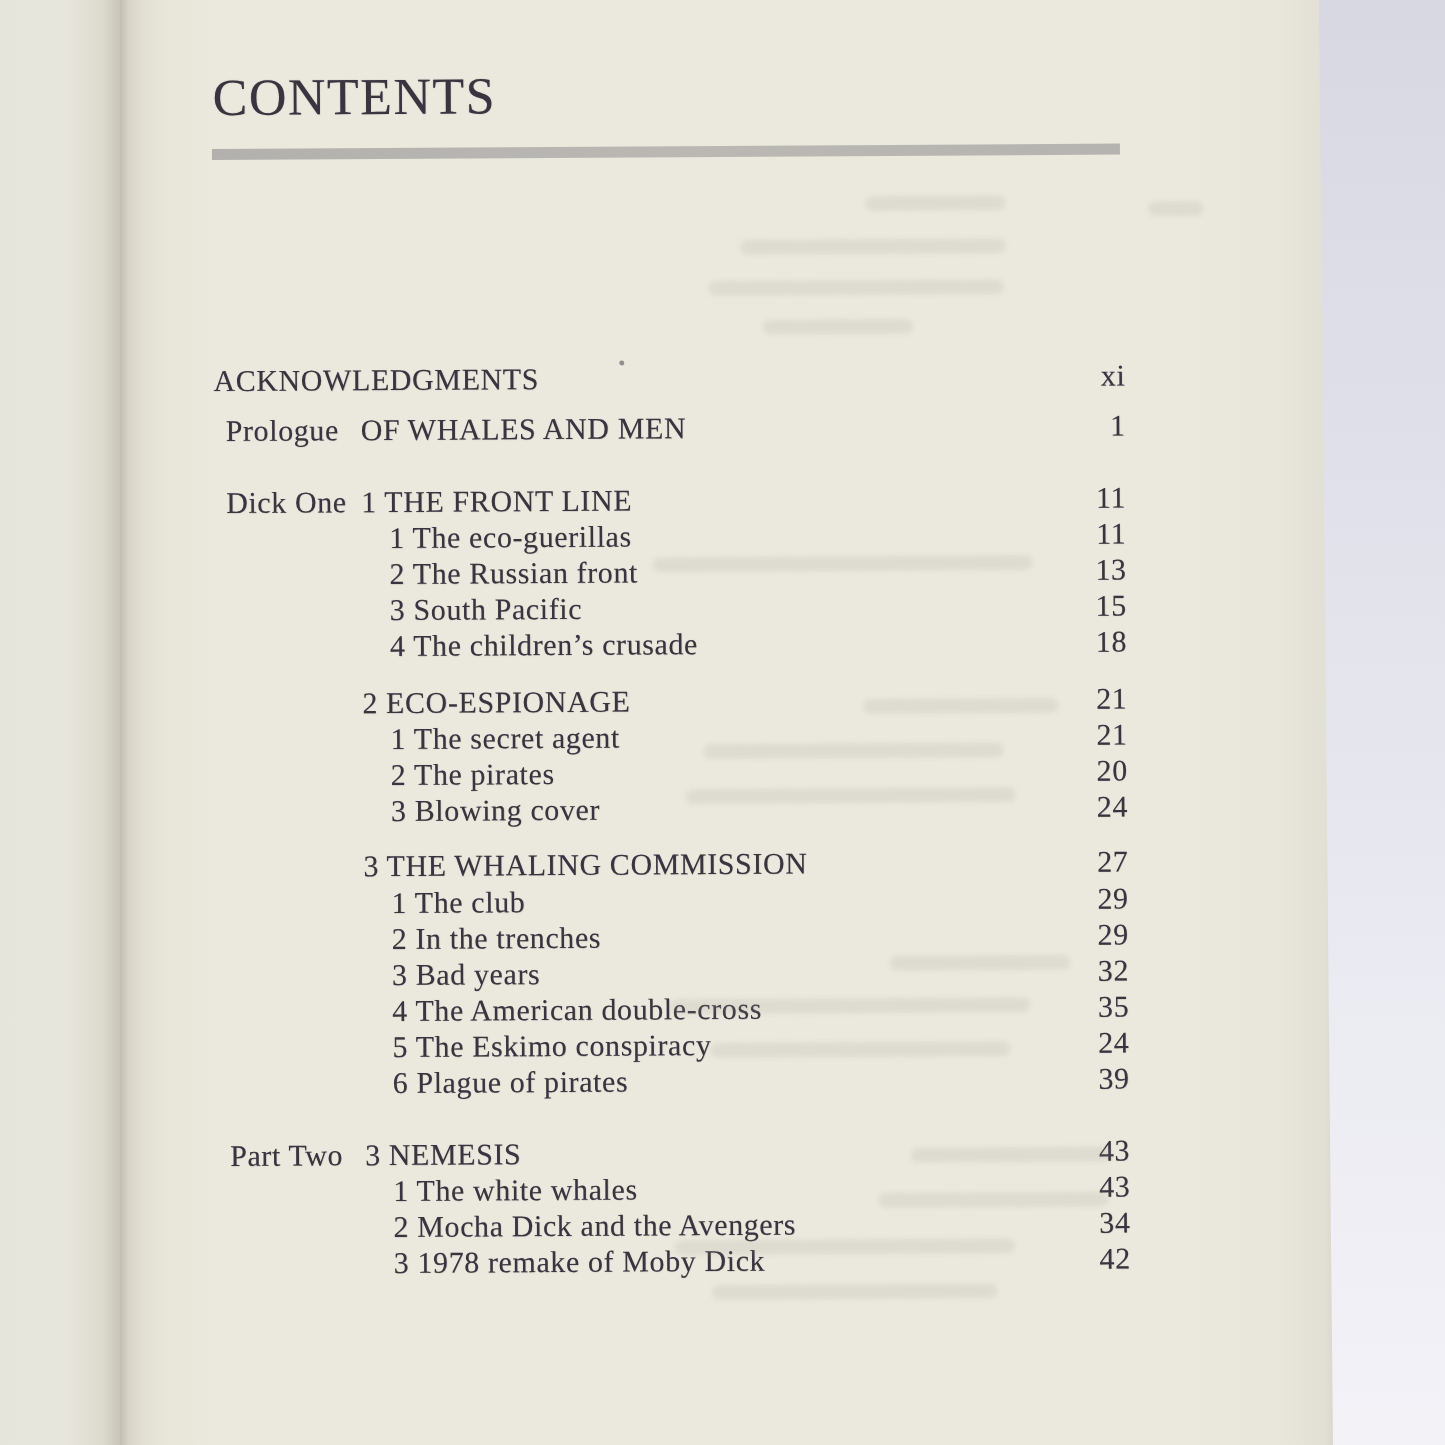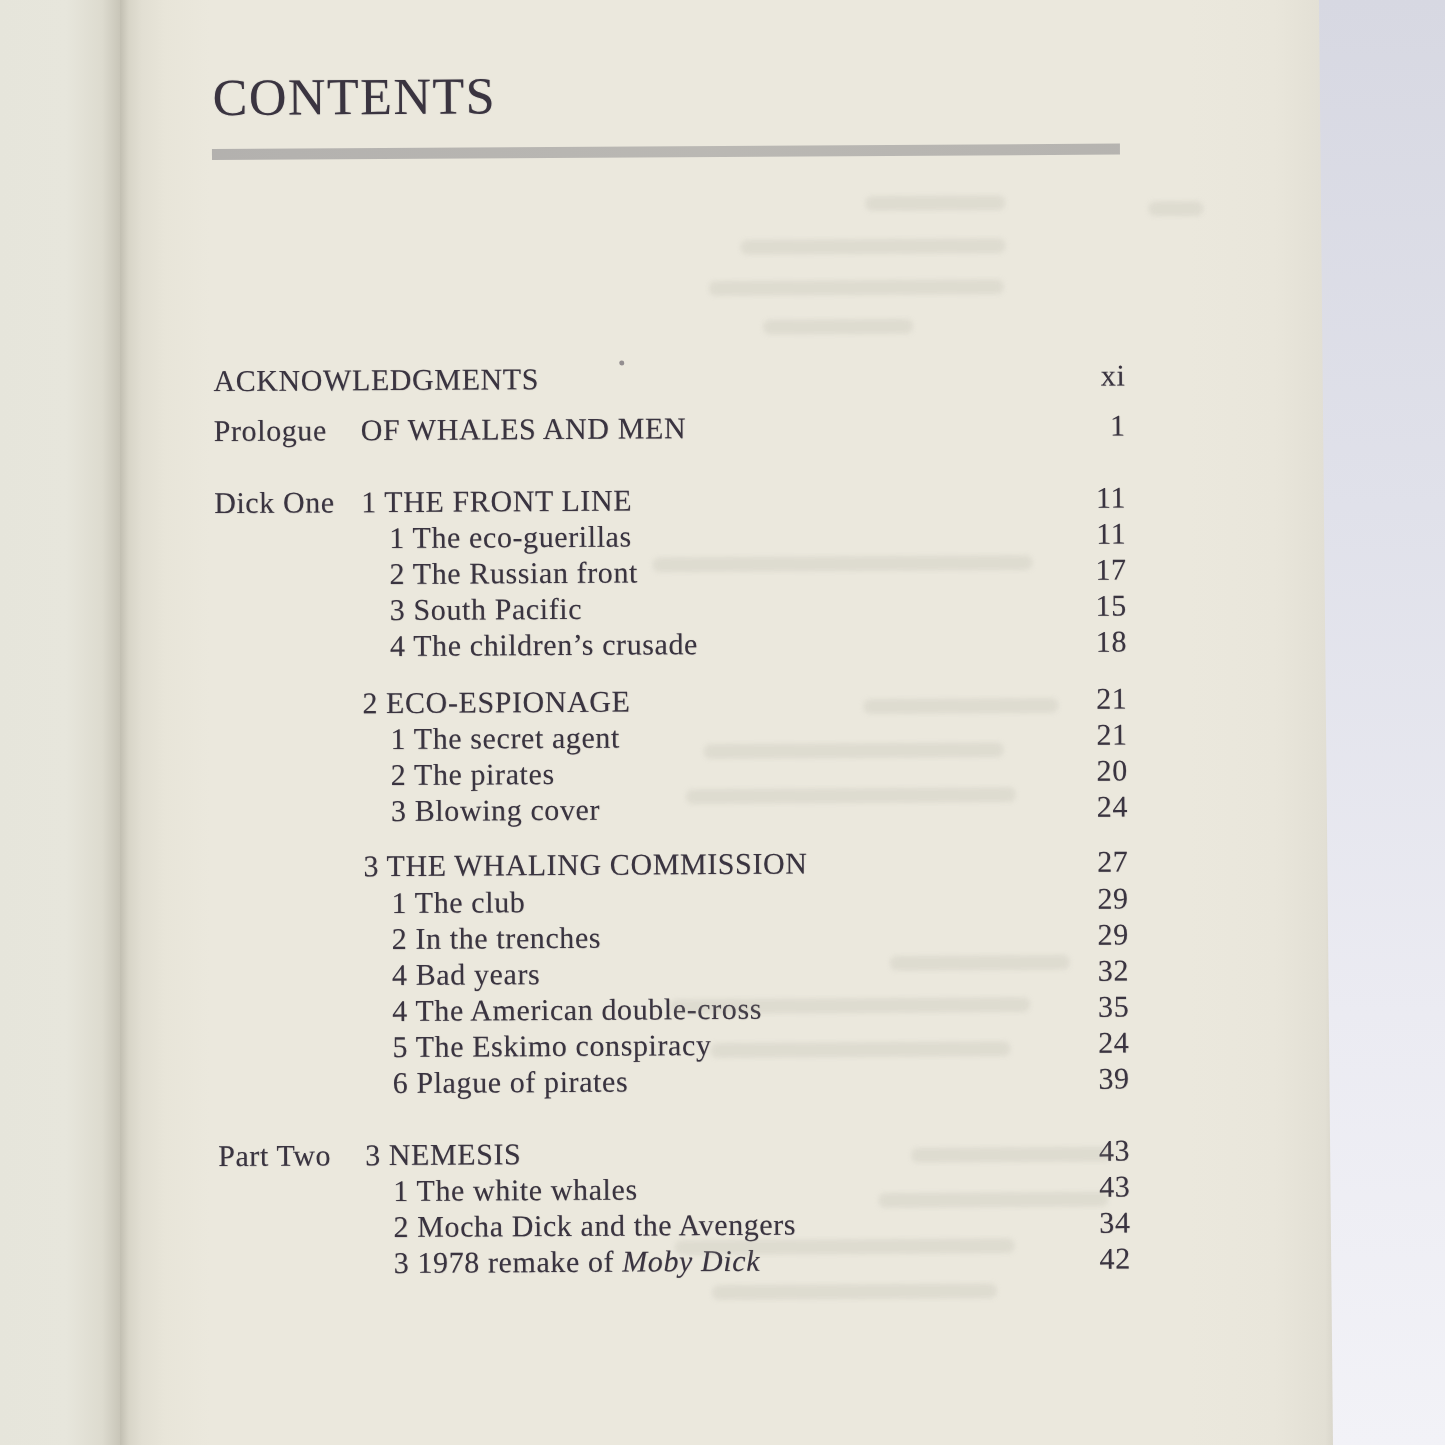--- a/index.html
+++ b/index.html
@@ -28,26 +28,26 @@
       font-size: 52px; letter-spacing: 1.5px; line-height: 1;
       text-shadow: 0 0 1px rgba(58,52,64,0.5); }
 
   .title-rule { position: absolute; left: 212px; top: 149px; width: 908px; height: 11px;
       background: linear-gradient(90deg, #aeacaa, #b6b4b0 55%, #b1afac);
       opacity: 0.92; }
 
   .row { position: absolute; left: 0; width: 1445px; height: 36px;
          font-size: 30px; line-height: 36px; letter-spacing: 0.6px;
          text-shadow: 0.3px 0.3px 0.8px rgba(47,41,53,0.38); }
-  .row .part  { position: absolute; left: 212px; white-space: nowrap; }
+  .row .part  { position: absolute; left: 224px; white-space: nowrap; }
   .row .main  { position: absolute; left: 359px; white-space: nowrap; }
   .row .lead  { position: absolute; left: 212px; white-space: nowrap; }
   .row .sub   { position: absolute; left: 387px; white-space: nowrap; }
   .row .pg    { position: absolute; left: 1004px; width: 120px; text-align: right; }
-  .ital { font-style: italic; }
+  .ital { }
 
   
   .smudge { position: absolute; height: 15px; border-radius: 7px;
             background: rgba(158,155,142,0.16); filter: blur(2.5px); }
 
   .fleck { position: absolute; left: 618px; top: 363px; width: 5px; height: 5px;
            border-radius: 50%; background: #4a4450; opacity: 0.55; }
 </style>
 </head>
 <body>
@@ -77,21 +77,21 @@
       <span class="part">Dick One</span>
       <span class="main">1 THE FRONT LINE</span>
       <span class="pg">11</span>
     </div>
     <div class="row" style="top:521px">
       <span class="sub">1 The eco-guerillas</span>
       <span class="pg">11</span>
     </div>
     <div class="row" style="top:557px">
       <span class="sub">2 The Russian front</span>
-      <span class="pg">17</span>
+      <span class="pg">13</span>
     </div>
     <div class="row" style="top:593px">
       <span class="sub">3 South Pacific</span>
       <span class="pg">15</span>
     </div>
     <div class="row" style="top:629px">
       <span class="sub">4 The children’s crusade</span>
       <span class="pg">18</span>
     </div>
 
@@ -118,21 +118,21 @@
     </div>
     <div class="row" style="top:886px">
       <span class="sub">1 The club</span>
       <span class="pg">29</span>
     </div>
     <div class="row" style="top:922px">
       <span class="sub">2 In the trenches</span>
       <span class="pg">29</span>
     </div>
     <div class="row" style="top:958px">
-      <span class="sub">4 Bad years</span>
+      <span class="sub">3 Bad years</span>
       <span class="pg">32</span>
     </div>
     <div class="row" style="top:994px">
       <span class="sub">4 The American double-cross</span>
       <span class="pg">35</span>
     </div>
     <div class="row" style="top:1030px">
       <span class="sub">5 The Eskimo conspiracy</span>
       <span class="pg">24</span>
     </div>

